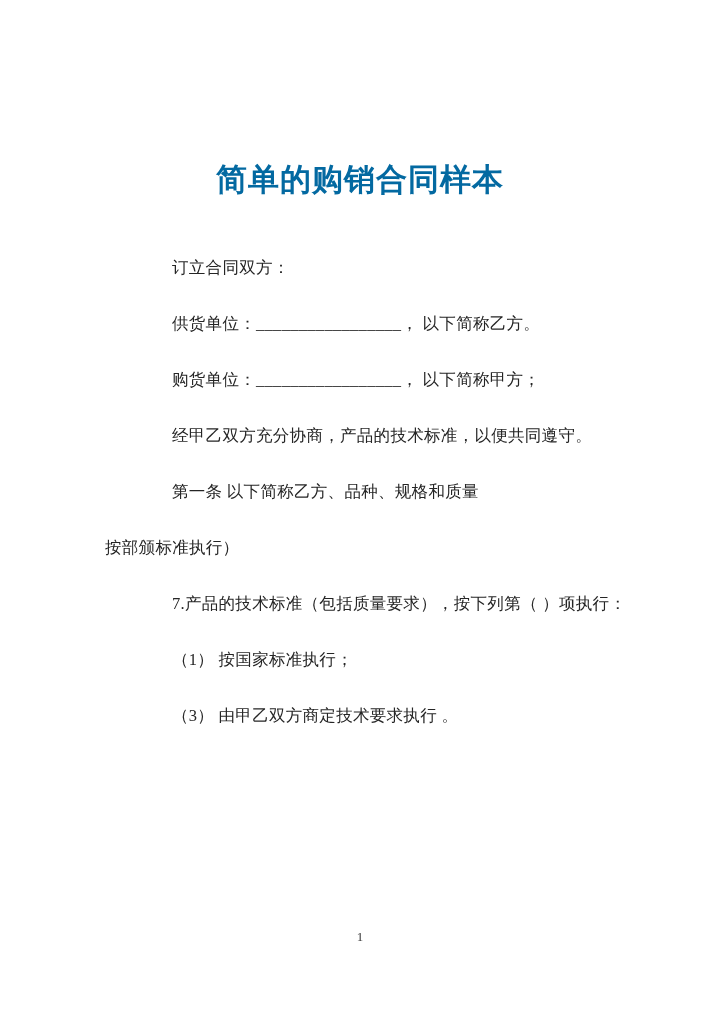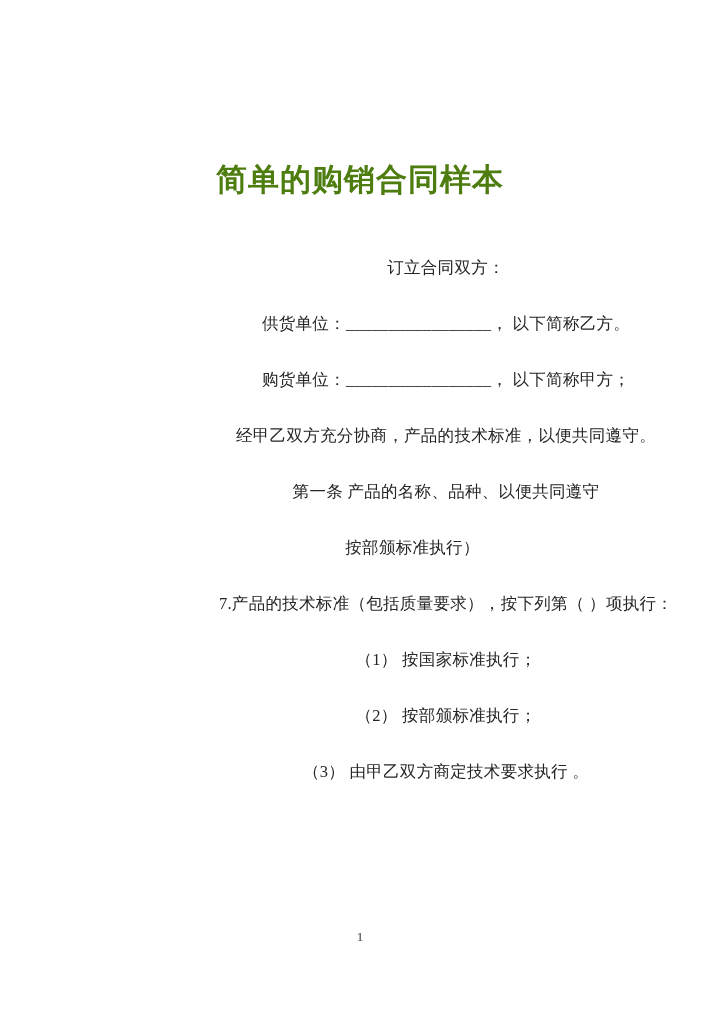--- a/index.html
+++ b/index.html
@@ -18,29 +18,28 @@
   }
   .doc-title {
     margin: 0;
     padding-top: 160px;
     height: 40px;
     line-height: 40px;
     text-align: center;
     font-family: "Liberation Sans", sans-serif;
     font-weight: bold;
     font-size: 31px;
-    color: #4d7c0f;
+    color: #0369a1;
     letter-spacing: 1px;
   }
   .doc-body {
     margin-top: 49px;
     padding-left: 105px;
     font-size: 16.5px;
     color: #252525;
-    text-align: center;
   }
   .para {
     margin: 0 0 19px 0;
     padding: 0;
   }
   .line {
     display: block;
     height: 37px;
     line-height: 37px;
     white-space: nowrap;
@@ -79,38 +78,35 @@
 
     <p class="para">
       <span class="line indent">购货单位：_________________，  以下简称甲方；</span>
     </p>
 
     <p class="para">
       <span class="line indent">经甲乙双方充分协商，产品的技术标准，以便共同遵守。</span>
     </p>
 
     <p class="para">
-      <span class="line indent">第一条  产品的名称、品种、以便共同遵守</span>
+      <span class="line indent">第一条  以下简称乙方、品种、规格和质量</span>
     </p>
 
     <p class="para">
       <span class="line">按部颁标准执行）</span>
     </p>
 
     <p class="para">
       <span class="line indent">7.产品的技术标准（包括质量要求），按下列第（  ）项执行：</span>
     </p>
 
     <p class="para">
       <span class="line indent">（1） 按国家标准执行；</span>
     </p>
 
-    <p class="para">
-      <span class="line indent">（2） 按部颁标准执行；</span>
-    </p>
 
     <p class="para">
       <span class="line indent">（3） 由甲乙双方商定技术要求执行 。</span>
     </p>
 
 
   </div>
 
   <div class="page-footer">1</div>
 

